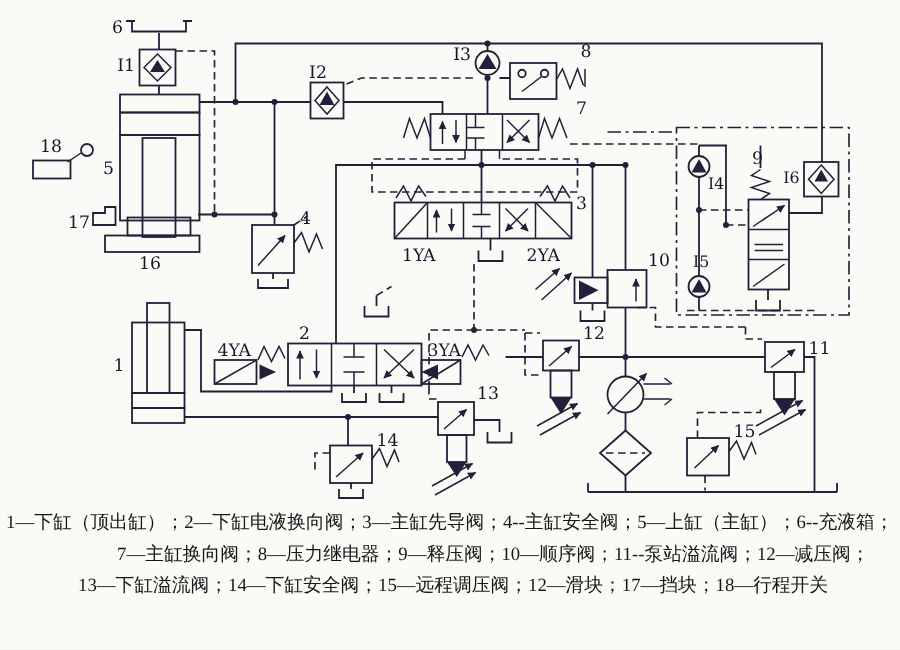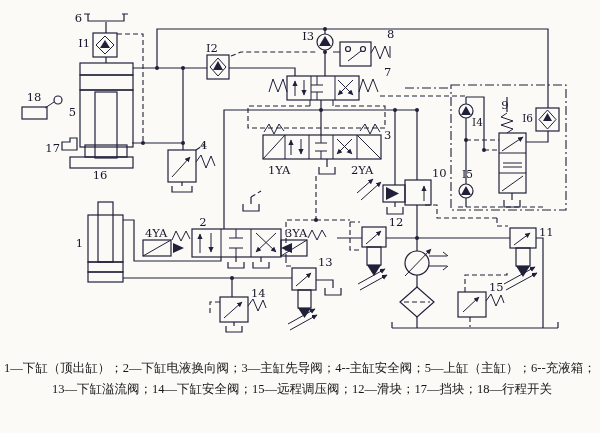--- a/index.html
+++ b/index.html
@@ -8,21 +8,21 @@
     font-family:"Liberation Serif", serif;overflow:hidden;
   }
   svg{display:block}
   .ink{stroke:#20203a;fill:none;stroke-width:1.2;}
   .thin{stroke:#20203a;fill:none;stroke-width:1;}
   .dash{stroke:#20203a;fill:none;stroke-width:1.1;stroke-dasharray:5 3;}
   .dashdot{stroke:#20203a;fill:none;stroke-width:1.1;stroke-dasharray:9 3 2 3;}
   .fillink{fill:#20203a;stroke:none;}
   text.lbl{font-family:"DejaVu Serif", serif;font-size:11.5px;fill:#16162c;}
   text.lbl-s{font-family:"DejaVu Serif", serif;font-size:10.5px;fill:#16162c;}
-  #caption{position:absolute;left:0;top:358px;width:520px;color:#161616;}
+  #caption{position:absolute;left:0;top:338px;width:520px;color:#161616;}
   #caption .cap-line{white-space:nowrap;font-size:12.5px;line-height:21px;letter-spacing:0px;}
   #caption .l1{padding-left:4px;}
   #caption .l2{padding-left:78px;}
   #caption .l3{padding-left:52px;}
 </style>
 </head>
 <body>
 
 <div id="stage">
 <svg width="600" height="352" viewBox="0 0 600 352">
@@ -309,15 +309,16 @@
     <text class="lbl" x="489" y="291">15</text>
     <text class="lbl" x="505" y="109" text-anchor="middle">9</text>
     <text class="lbl-s" x="472" y="126">I4</text>
     <text class="lbl-s" x="462" y="178">I5</text>
     <text class="lbl-s" x="533" y="122" text-anchor="end">I6</text>
   </g>
 </svg>
 
 <div id="caption">
   <div class="cap-line l1">1—下缸（顶出缸）；2—下缸电液换向阀；3—主缸先导阀；4--主缸安全阀；5—上缸（主缸）；6--充液箱；</div>
+  <div class="cap-line l2">7—主缸换向阀；8—压力继电器；9—释压阀；10—顺序阀；11--泵站溢流阀；12—减压阀；</div>
   <div class="cap-line l3">13—下缸溢流阀；14—下缸安全阀；15—远程调压阀；12—滑块；17—挡块；18—行程开关</div>
 </div>
 </div>
 
 </body></html>

